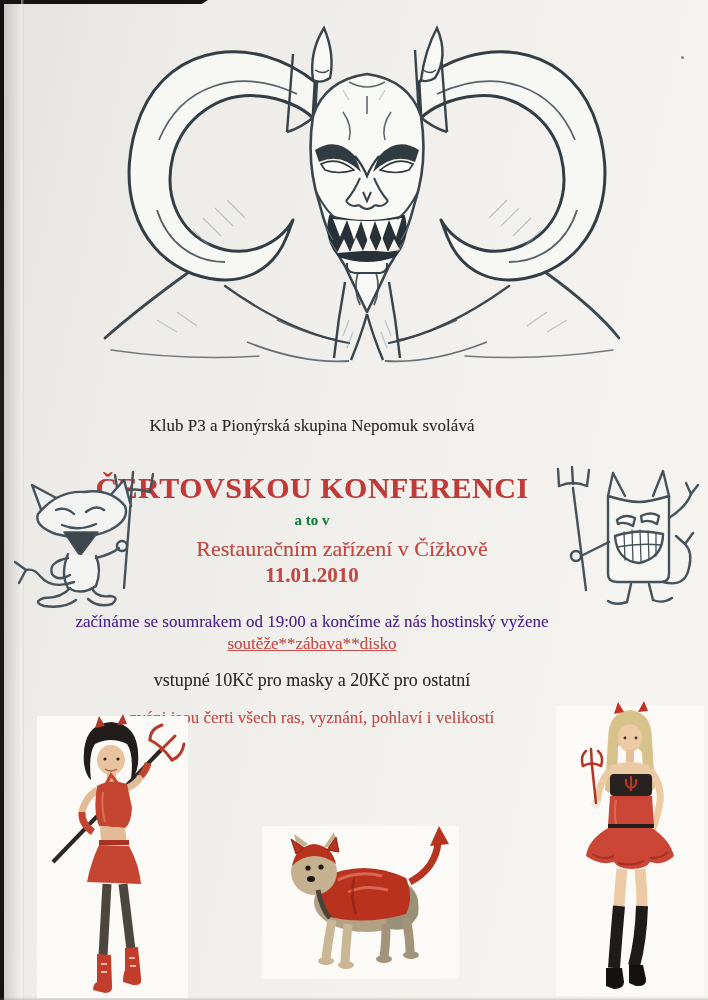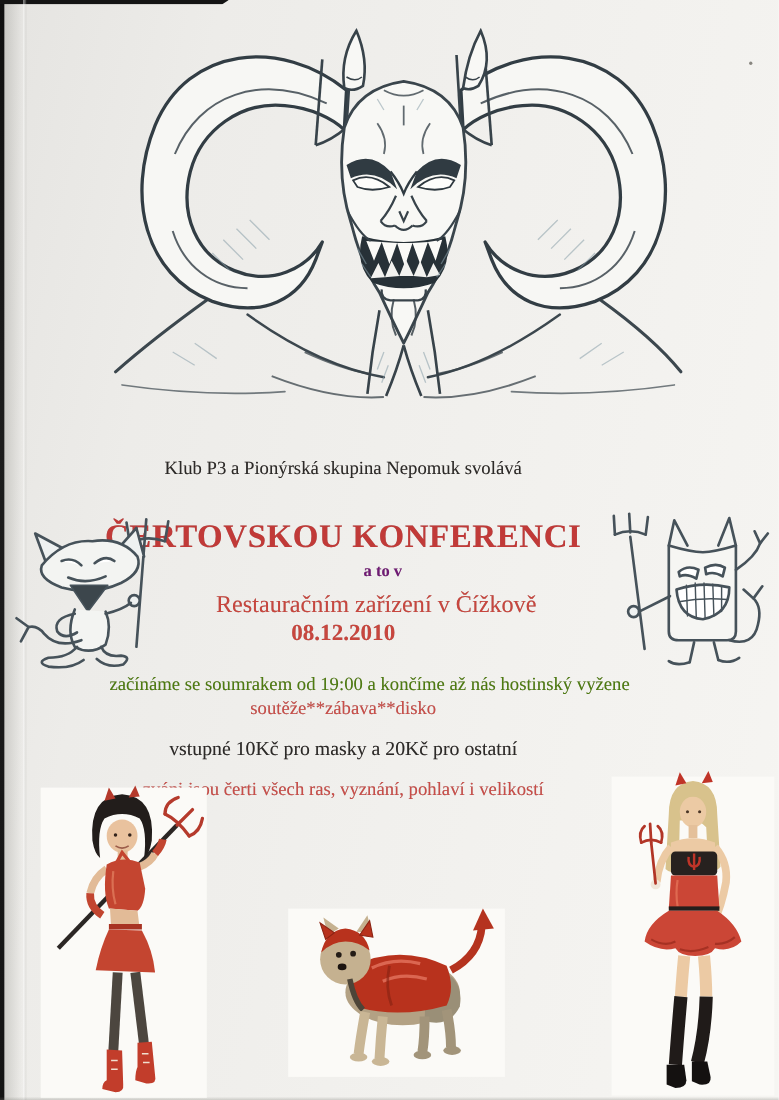--- a/index.html
+++ b/index.html
@@ -15,25 +15,25 @@
              clip-path:polygon(0 0,100% 0,97% 100%,0 100%);}
   .crease{position:absolute;left:21px;top:0;width:3px;height:100%;
              background:linear-gradient(to right,rgba(255,255,255,.55),rgba(150,150,143,.18));}
   .edge-bottom{position:absolute;left:0;bottom:0;width:100%;height:3px;
              background:linear-gradient(to top,rgba(120,120,112,.30),rgba(0,0,0,0));}
   .speck{position:absolute;width:3px;height:3px;border-radius:50%;background:#6d6a64;opacity:.8;}
   .line{position:absolute;left:0;width:624px;text-align:center;margin:0;
         text-shadow:0 0 .6px rgba(70,55,55,.35);}
   .organizer {top:416px;font-size:17px;color:#2c2a28;}
   .title     {top:443px;font-size:30px;font-weight:bold;color:#c13a38;letter-spacing:.5px;margin-top:28px;}
-  .connector {top:512px;font-size:15px;font-weight:bold;color:#701a75;padding-left:36px;}
+  .connector {top:512px;font-size:15px;font-weight:bold;color:#15803d;}
   .venue     {top:536px;font-size:22px;color:#c8463e;padding-left:30px;}
   .date      {top:563px;font-size:21px;font-weight:bold;color:#c8463e;}
-  .schedule  {top:612px;font-size:17px;color:#4d7c0f;padding-left:24px;}
-  .program   {top:634px;font-size:17px;color:#ca4d48;}
+  .schedule  {top:612px;font-size:17px;color:#4c1d95;}
+  .program   {top:634px;font-size:17px;color:#ca4d48;text-decoration:underline;}
   .admission {top:670px;font-size:18px;color:#2c2a28;font-family:Liberation Serif, serif;}
   .invitation{top:708px;font-size:17px;color:#ca4d48;}
   .devil-head{left:97px;top:20px;width:530px;height:345px;}
   .imp-left{left:12px;top:470px;width:145px;height:138px;}
   .devil-right{left:545px;top:458px;width:160px;height:152px;}
   .photo-left{left:35px;top:712px;width:155px;height:288px;}
   .photo-dog{left:258px;top:820px;width:205px;height:165px;}
   .photo-right{left:552px;top:700px;width:156px;height:300px;}
 </style>
 </head>
@@ -150,21 +150,21 @@
     <path d="M 60 300 L 80 312 M 80 292 L 100 306 M 470 300 L 450 312 M 450 292 L 430 306"></path>
     <path d="M 246 70 L 252 80 M 288 70 L 282 80"></path>
   </g>
 </svg>
 </figure>
 
 <p class="line organizer">Klub P3 a Pionýrská skupina Nepomuk svolává</p>
 <h1 class="line title">ČERTOVSKOU KONFERENCI</h1>
 <p class="line connector">a to v</p>
 <p class="line venue">Restauračním zařízení v Čížkově</p>
-<p class="line date">08.12.2010</p>
+<p class="line date">11.01.2010</p>
 <p class="line schedule">začínáme se soumrakem od 19:00 a končíme až nás hostinský vyžene</p>
 <p class="line program">soutěže**zábava**disko</p>
 <p class="line admission">vstupné 10Kč pro masky a 20Kč pro ostatní</p>
 <p class="line invitation">zváni jsou čerti všech ras, vyznání, pohlaví i velikostí</p>
 
 <figure class="imp-left" aria-label="pencil sketch of a small smirking imp with pointed ears holding a pitchfork, with finned tail">
 <svg viewBox="0 0 145 138" width="145" height="138">
   <g fill="none" stroke="#46525a" stroke-width="2.4" stroke-linecap="round" stroke-linejoin="round">
     <g>
       <path d="M 121 2 L 112 118"></path>

